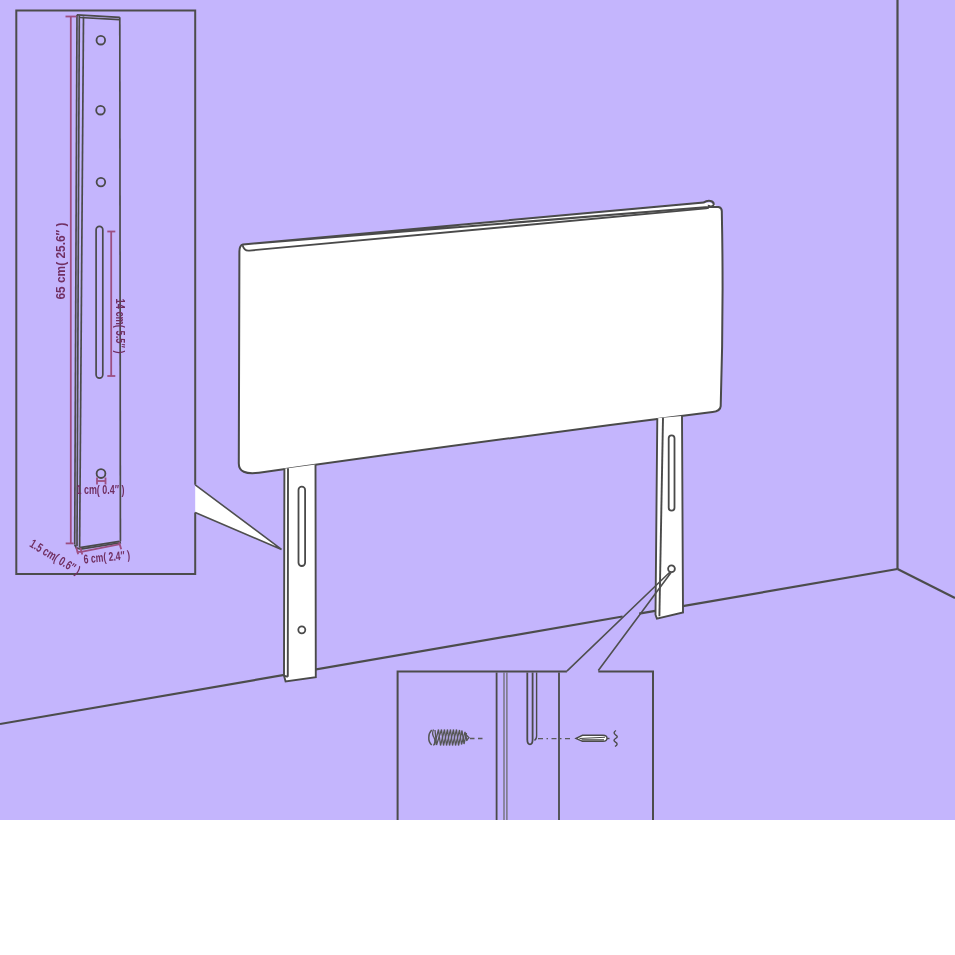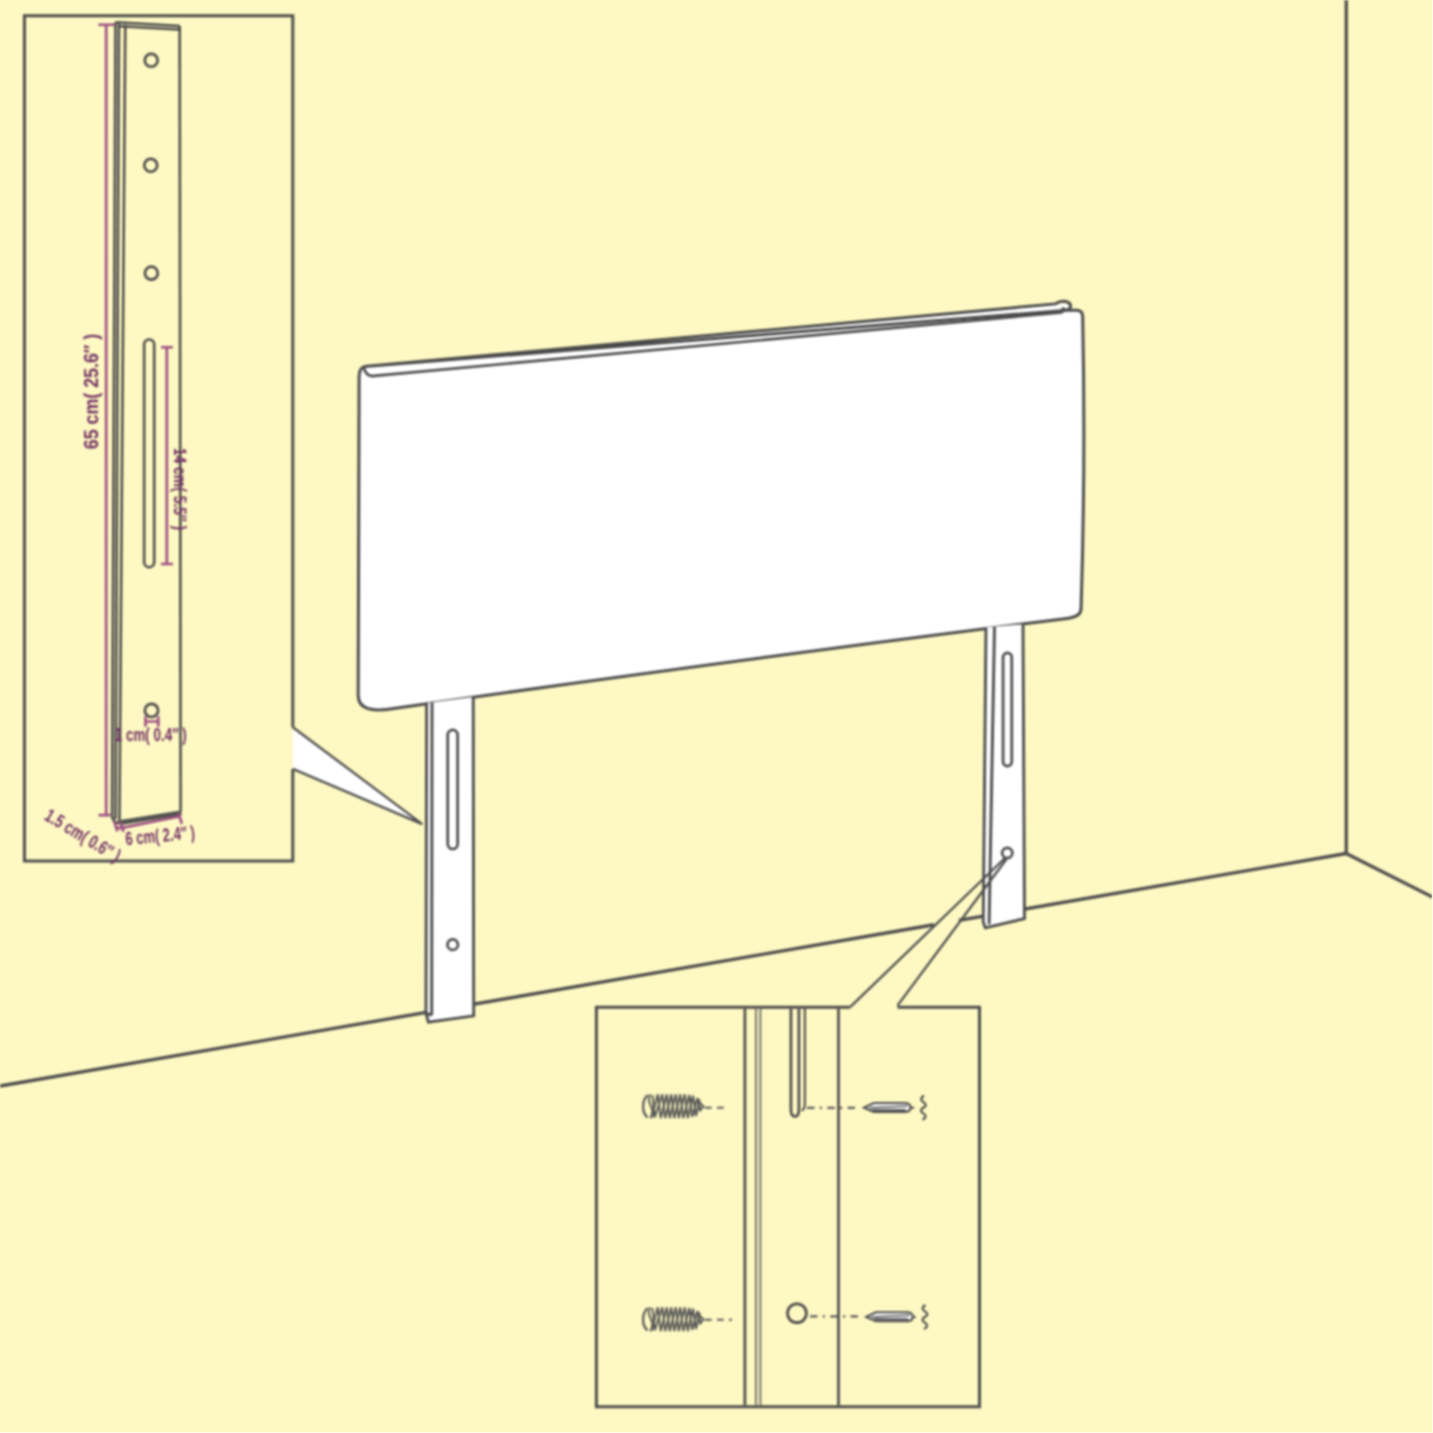--- a/index.html
+++ b/index.html
@@ -1,16 +1,16 @@
 <!DOCTYPE html>
 <html><head>
 <meta charset="utf-8">
 <style>
   html,body{margin:0;padding:0;background:#ffffff;}
-  .page{width:955px;height:955px;position:relative;overflow:hidden;background:#fef9c3;}
+  .page{width:955px;height:820px;position:relative;overflow:hidden;background:#c4b5fd;}
   svg{position:absolute;left:0;top:0;filter:blur(0.7px);}
   text{font-family:"Liberation Sans",sans-serif;font-weight:bold;}
 </style>
 </head>
 <body>
 <div class="page">
 <svg width="955" height="955" viewBox="0 0 955 955" fill="none">
 
 <path d="M897.5,0 L897.5,569" stroke="#4c4c4c" stroke-width="2.2"></path>
 

